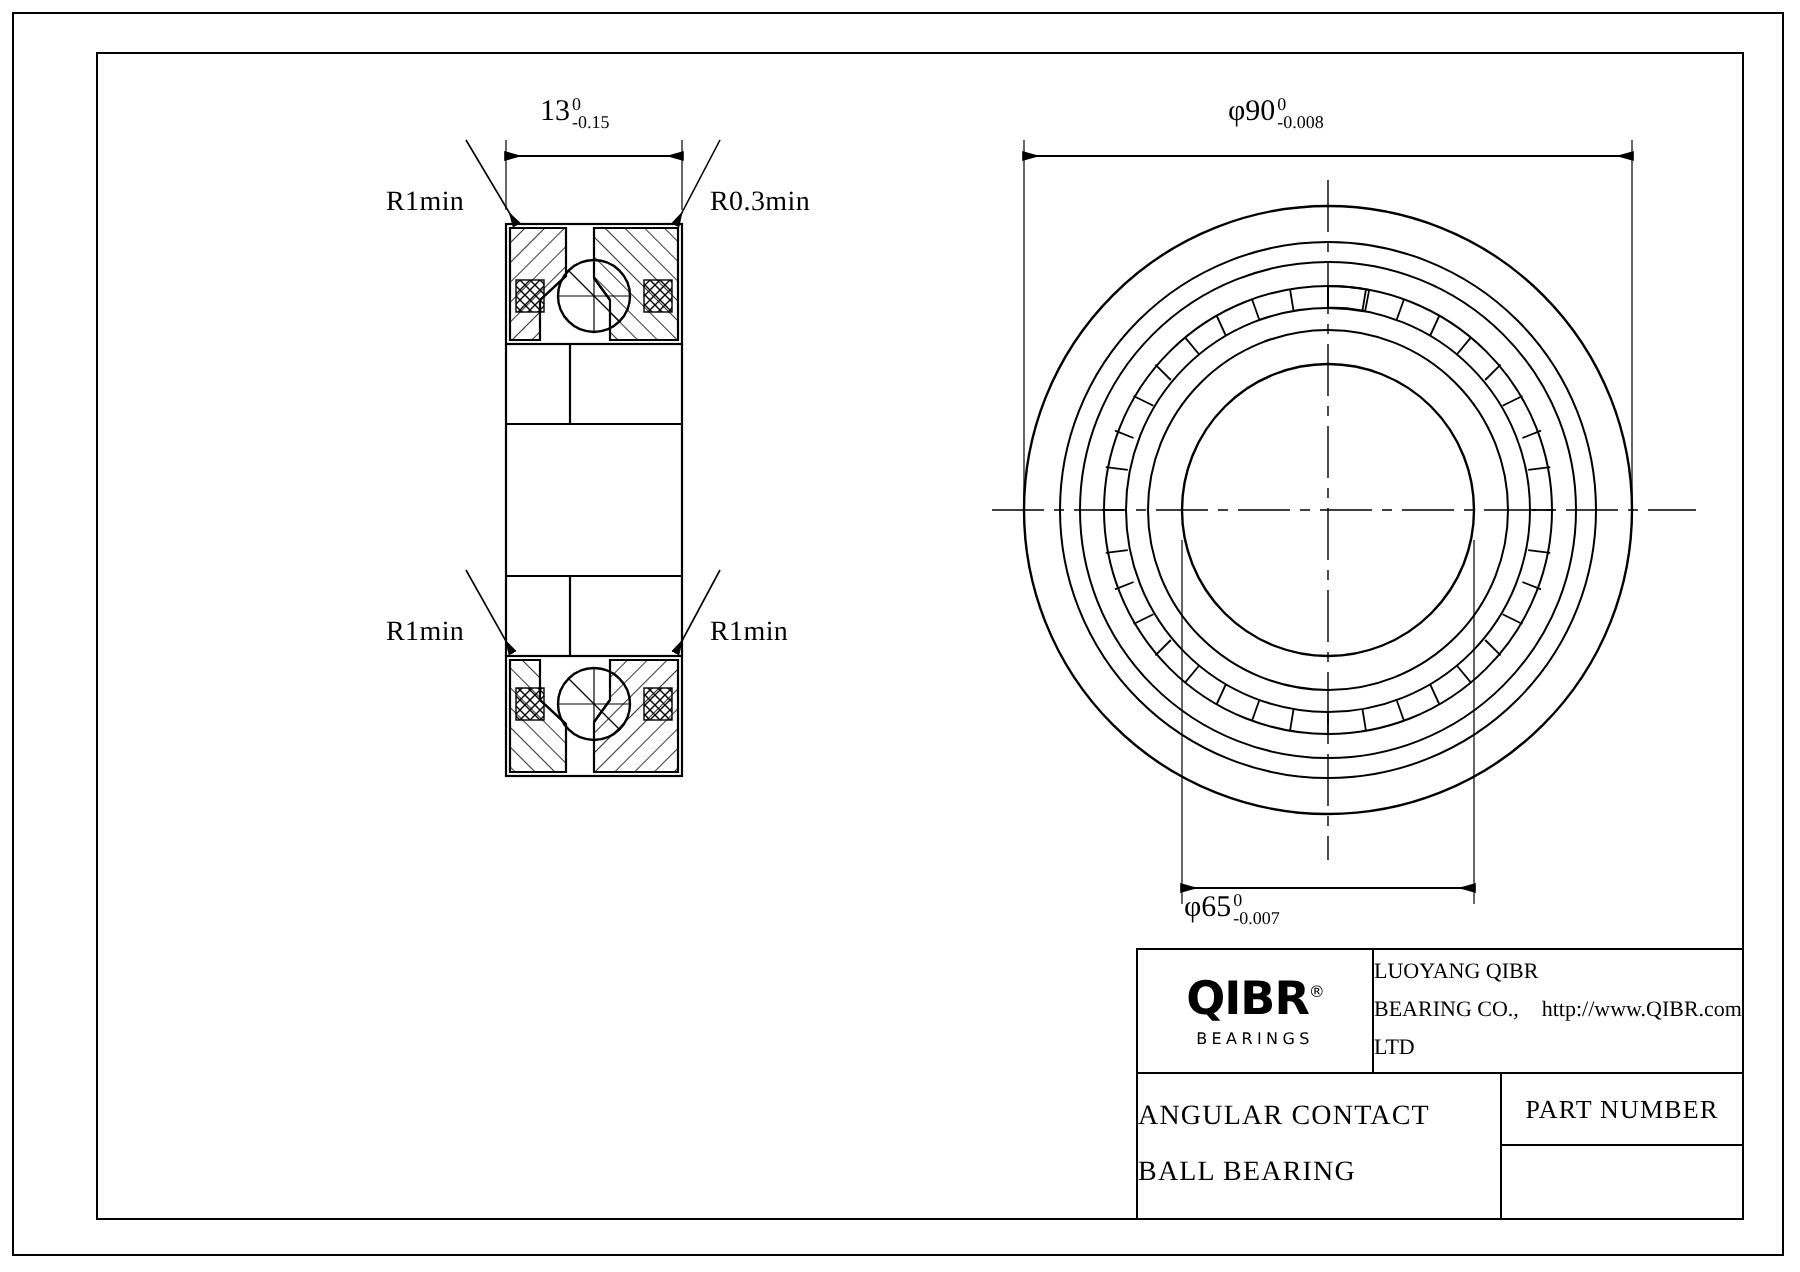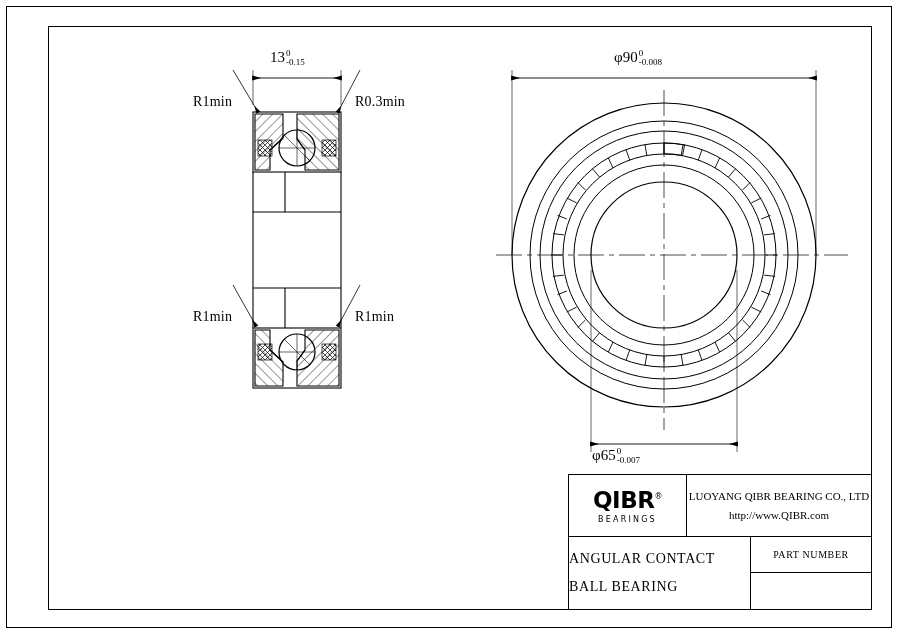--- a/index.html
+++ b/index.html
@@ -123,21 +123,21 @@
   .logo-sub {
     font-family: "DejaVu Sans", sans-serif;
     font-size: 8px;
     letter-spacing: 2.2px;
     margin-top: 3px;
   }
   .company-cell {
     flex: 1;
     height: 100%;
     display: flex;
-    flex-direction: column;
+    flex-direction: row;
     align-items: center;
     justify-content: center;
     font-size: 11px;
     line-height: 1.7;
   }
   .tb-row2 {
     position: relative;
     height: 72px;
     display: flex;
   }
@@ -159,21 +159,21 @@
     flex-direction: column;
     box-sizing: border-box;
   }
   .pn-label {
     height: 36px;
     border-bottom: 1px solid #000;
     box-sizing: border-box;
     display: flex;
     align-items: center;
     justify-content: center;
-    font-size: 10px;
+    font-size: 13px;
     letter-spacing: 0.6px;
     text-align: center;
   }
   .pn-value {
     height: 35px;
     display: flex;
     align-items: center;
     justify-content: center;
     font-size: 13px;
     letter-spacing: 0.2px;

